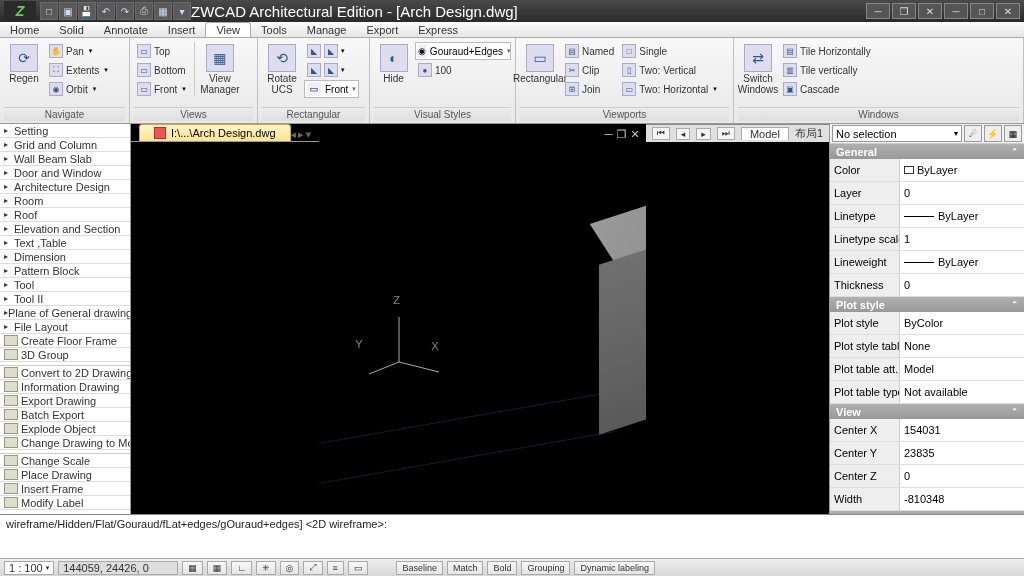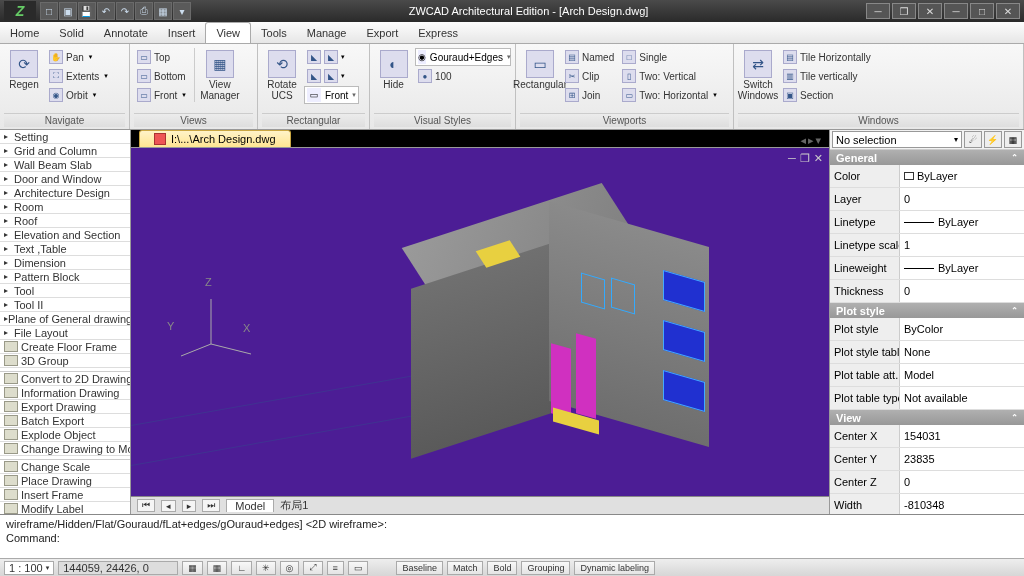--- a/index.html
+++ b/index.html
@@ -1,24 +1,24 @@
 <!DOCTYPE html>
 <html><head>
 <meta charset="utf-8">
 <style>
 *{box-sizing:border-box;margin:0;padding:0;font-family:"Segoe UI",Tahoma,sans-serif;font-size:11px;user-select:none}
 body{width:1024px;height:576px;overflow:hidden;background:#e8e8e8;display:flex;flex-direction:column}
 .titlebar{height:22px;background:linear-gradient(#4a4a4a,#2a2a2a);display:flex;align-items:center;color:#fff;padding:0 4px}
 .qat{display:flex;gap:1px;align-items:center}
 .qat-btn{width:18px;height:18px;background:#5a5a5a;border:1px solid #6a6a6a;display:flex;align-items:center;justify-content:center;font-size:10px;color:#cde}
 .logo{width:32px;height:20px;background:#2a2a2a;margin-right:4px;display:flex;align-items:center;justify-content:center;color:#6c6;font-style:italic;font-weight:bold;font-size:14px}
-.title-text{flex:1;text-align:center;font-size:11px;color:#fff}
+.title-text{flex:1;font-size:15px;color:#fff}
 .winbtns{display:flex;gap:2px}
 .winbtn{width:24px;height:16px;background:#555;border:1px solid #888;color:#ddd;display:flex;align-items:center;justify-content:center;font-size:10px}
-.menubar{height:22px;background:linear-gradient(#fdfdfd,#e6e6e6);display:flex;align-items:stretch;border-bottom:1px solid #aaa}
+.menubar{height:16px;background:linear-gradient(#fdfdfd,#e6e6e6);display:flex;align-items:stretch;border-bottom:1px solid #aaa}
 .menu-item{padding:0 10px;display:flex;align-items:center;color:#333;cursor:default}
 .menu-item.active{background:#fff;border:1px solid #aaa;border-bottom:none;border-radius:3px 3px 0 0}
 .ribbon{height:86px;background:linear-gradient(#f8f8f8,#e8e8e8);display:flex;border-bottom:1px solid #999;overflow:hidden}
 .rib-panel{display:flex;flex-direction:column;border-right:1px solid #c0c0c0;padding:2px 4px}
 .rib-body{flex:1;display:flex;align-items:flex-start;gap:2px;padding-top:2px}
 .rib-title{text-align:center;font-size:10px;color:#555;padding:1px 0;background:linear-gradient(#ececec,#dedede);border-top:1px solid #ccc;margin-top:auto}
 .rib-btn-lg{width:40px;display:flex;flex-direction:column;align-items:center;gap:1px;padding:2px}
 .rib-btn-lg .ico{width:28px;height:28px;background:#dde;border:1px solid #aac;display:flex;align-items:center;justify-content:center;font-size:14px;color:#358}
 .rib-btn-lg .lbl{font-size:10px;color:#333;text-align:center;line-height:1.1}
 .rib-col{display:flex;flex-direction:column;gap:1px}
@@ -31,21 +31,21 @@
 .rib-drop .arr{font-size:7px;color:#666}
 .workspace{flex:1;display:flex;position:relative;overflow:hidden}
 .leftpanel{width:131px;background:#fff;border-right:1px solid #999;display:flex;flex-direction:column;overflow:hidden}
 .lp-item{height:14px;display:flex;align-items:center;padding:0 4px;border-bottom:1px solid #ddd;font-size:10px;color:#333;white-space:nowrap;overflow:hidden}
 .lp-arrow{width:10px;font-size:8px}
 .lp-ico{width:14px;height:11px;background:#ddc;border:1px solid #998;margin-right:3px;flex-shrink:0}
 .doc-tab-row{height:18px;background:#e8e8e8;display:flex;align-items:flex-end;padding-left:8px;border-bottom:1px solid #999}
 .doc-tab{height:17px;background:linear-gradient(#fff3c8,#ffe592);border:1px solid #caa742;border-bottom:none;padding:0 14px;display:flex;align-items:center;gap:5px;font-size:10px;border-radius:3px 3px 0 0}
 .doc-tab .ico{width:12px;height:12px;background:#e55;border:1px solid #a33}
 .nav-arrows{margin-left:auto;display:flex;gap:2px;padding-right:8px;font-size:10px;color:#666}
-.canvas-area{flex:1;display:flex;flex-direction:column;background:#4c1d95;position:relative}
+.canvas-area{flex:1;display:flex;flex-direction:row;background:#000000;position:relative}
 .canvas-ctrl{position:absolute;top:4px;right:6px;display:flex;gap:4px;color:#ccc;font-size:10px}
 .viewport{flex:1;position:relative;overflow:hidden}
 .axis{position:absolute;bottom:120px;left:60px;color:#888;font-size:10px}
 .axis-z{position:absolute;left:14px;top:-38px}
 .axis-y{position:absolute;left:-24px;top:6px}
 .axis-x{position:absolute;left:52px;top:8px}
 .building{position:absolute;left:250px;top:18px;width:380px;height:320px}
 .grid-lines{position:absolute;bottom:0;left:0;width:100%;height:160px;opacity:.35}
 .grid-lines::before,.grid-lines::after{content:"";position:absolute;border-top:1px solid #2a5a8a;width:300px;transform-origin:left}
 .grid-lines::before{bottom:30px;left:0;transform:rotate(-10deg)}
@@ -268,21 +268,21 @@
         <div class="rib-btn-sm">
             <div class="ico">▤</div>
             <div class="lbl">Tile Horizontally</div>
           </div>
         <div class="rib-btn-sm">
             <div class="ico">▥</div>
             <div class="lbl">Tile vertically</div>
           </div>
         <div class="rib-btn-sm">
             <div class="ico">▣</div>
-            <div class="lbl">Section</div>
+            <div class="lbl">Cascade</div>
           </div>
       </div>
     </div>
     <div class="rib-title">Windows</div>
   </div>
 </div>
 
 <div class="workspace">
 
   <div class="leftpanel">
@@ -570,21 +570,20 @@
       <div class="rp-row">
           <div class="rp-key">UCS Name</div>
           <div class="rp-val">*TOP*</div>
         </div>
     </div>
   </div>
 </div>
 
 <div class="cmdline">
   <div>wireframe/Hidden/Flat/Gouraud/fLat+edges/gOuraud+edges] &lt;2D wireframe&gt;:</div>
-  <div>Command:</div>
 </div>
 
 <div class="statusbar">
   <div class="sb-field">
       <span>1 : 100</span>
       <span style="font-size:7px;margin-left:3px">▾</span>
     </div>
   <div class="sb-field" style="width:120px;background:#ddd">144059, 24426, 0</div>
   <div class="sb-btn">▦</div>
   <div class="sb-btn">▦</div>

